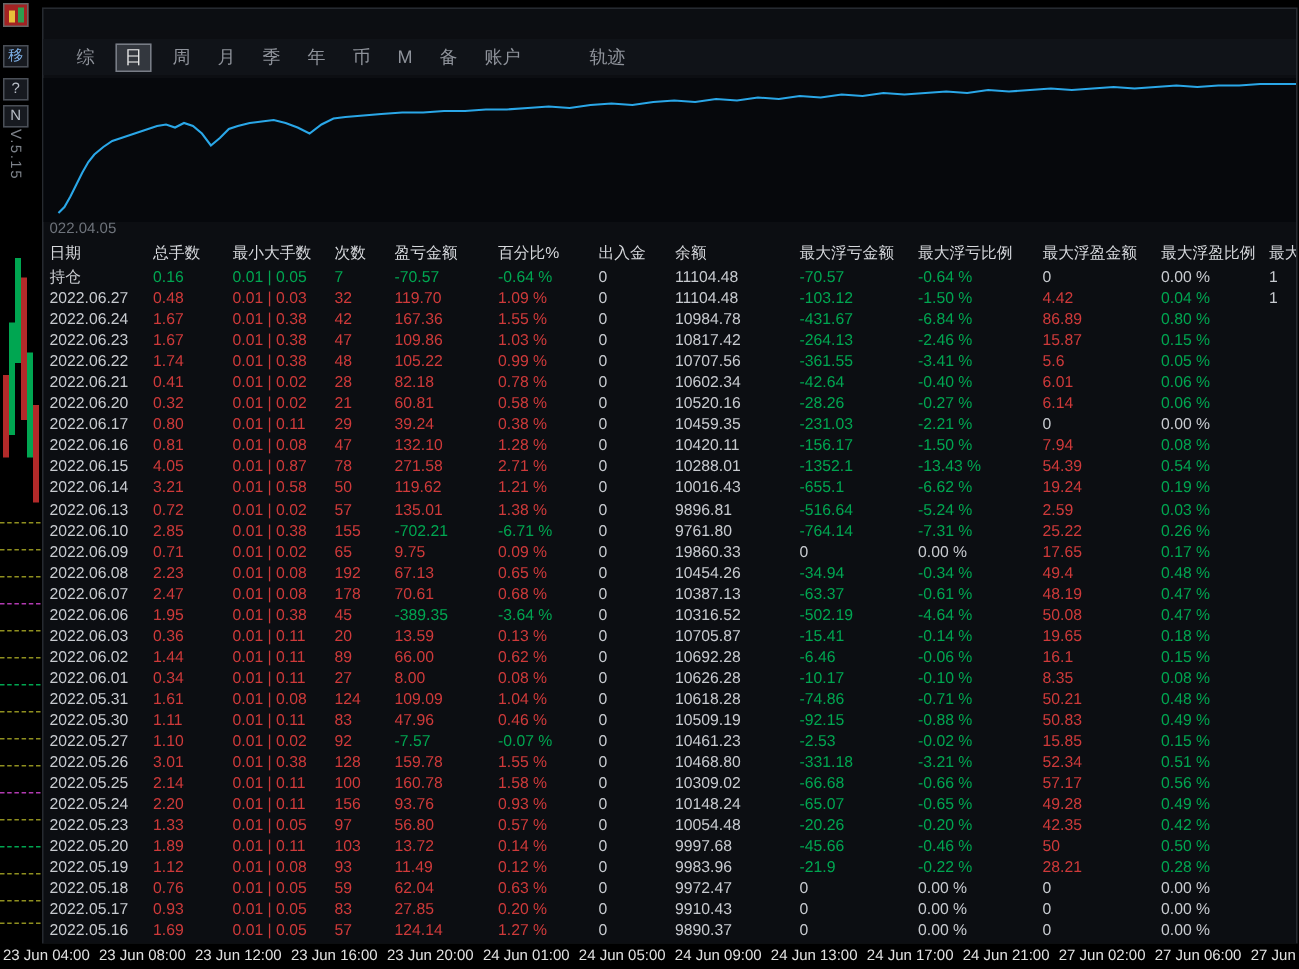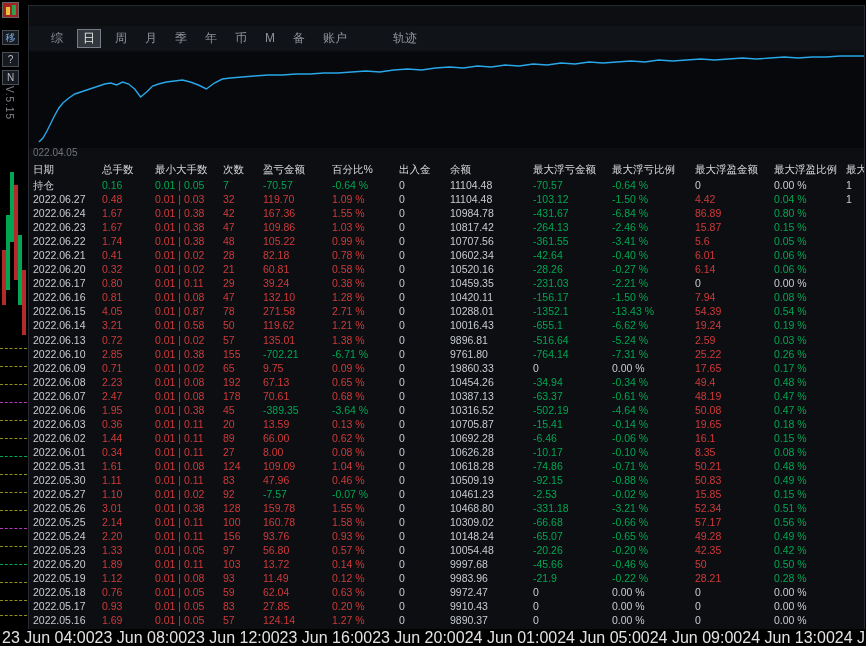--- a/index.html
+++ b/index.html
@@ -44,21 +44,21 @@
   .trow{height:14.06px;line-height:14px;}
   .cell{font-size:10.5px;overflow:hidden;}
   .hd{color:#d6d8dc;}
   .wh{color:#c8cbd0;}
   .rd{color:#cf3a3a;}
   .gr{color:#00a651;}
 
   
   .time-axis{position:absolute;left:0;right:0;top:629px;height:17px;background:#000;
     display:flex;justify-content:space-between;align-items:center;padding:0 2px;
-    font-size:16px;color:#e2e2e2;white-space:nowrap;overflow:hidden;}
+    font-size:10px;color:#e2e2e2;white-space:nowrap;overflow:hidden;}
 </style>
 </head>
 <body>
 
 <div class="screen">
 
   <div class="side-appicon"></div>
   <div class="side-btn mv" style="top:30px;"><span>移</span></div>
   <div class="side-btn" style="top:52px;"><span>?</span></div>
   <div class="side-btn" style="top:70px;"><span>N</span></div>

